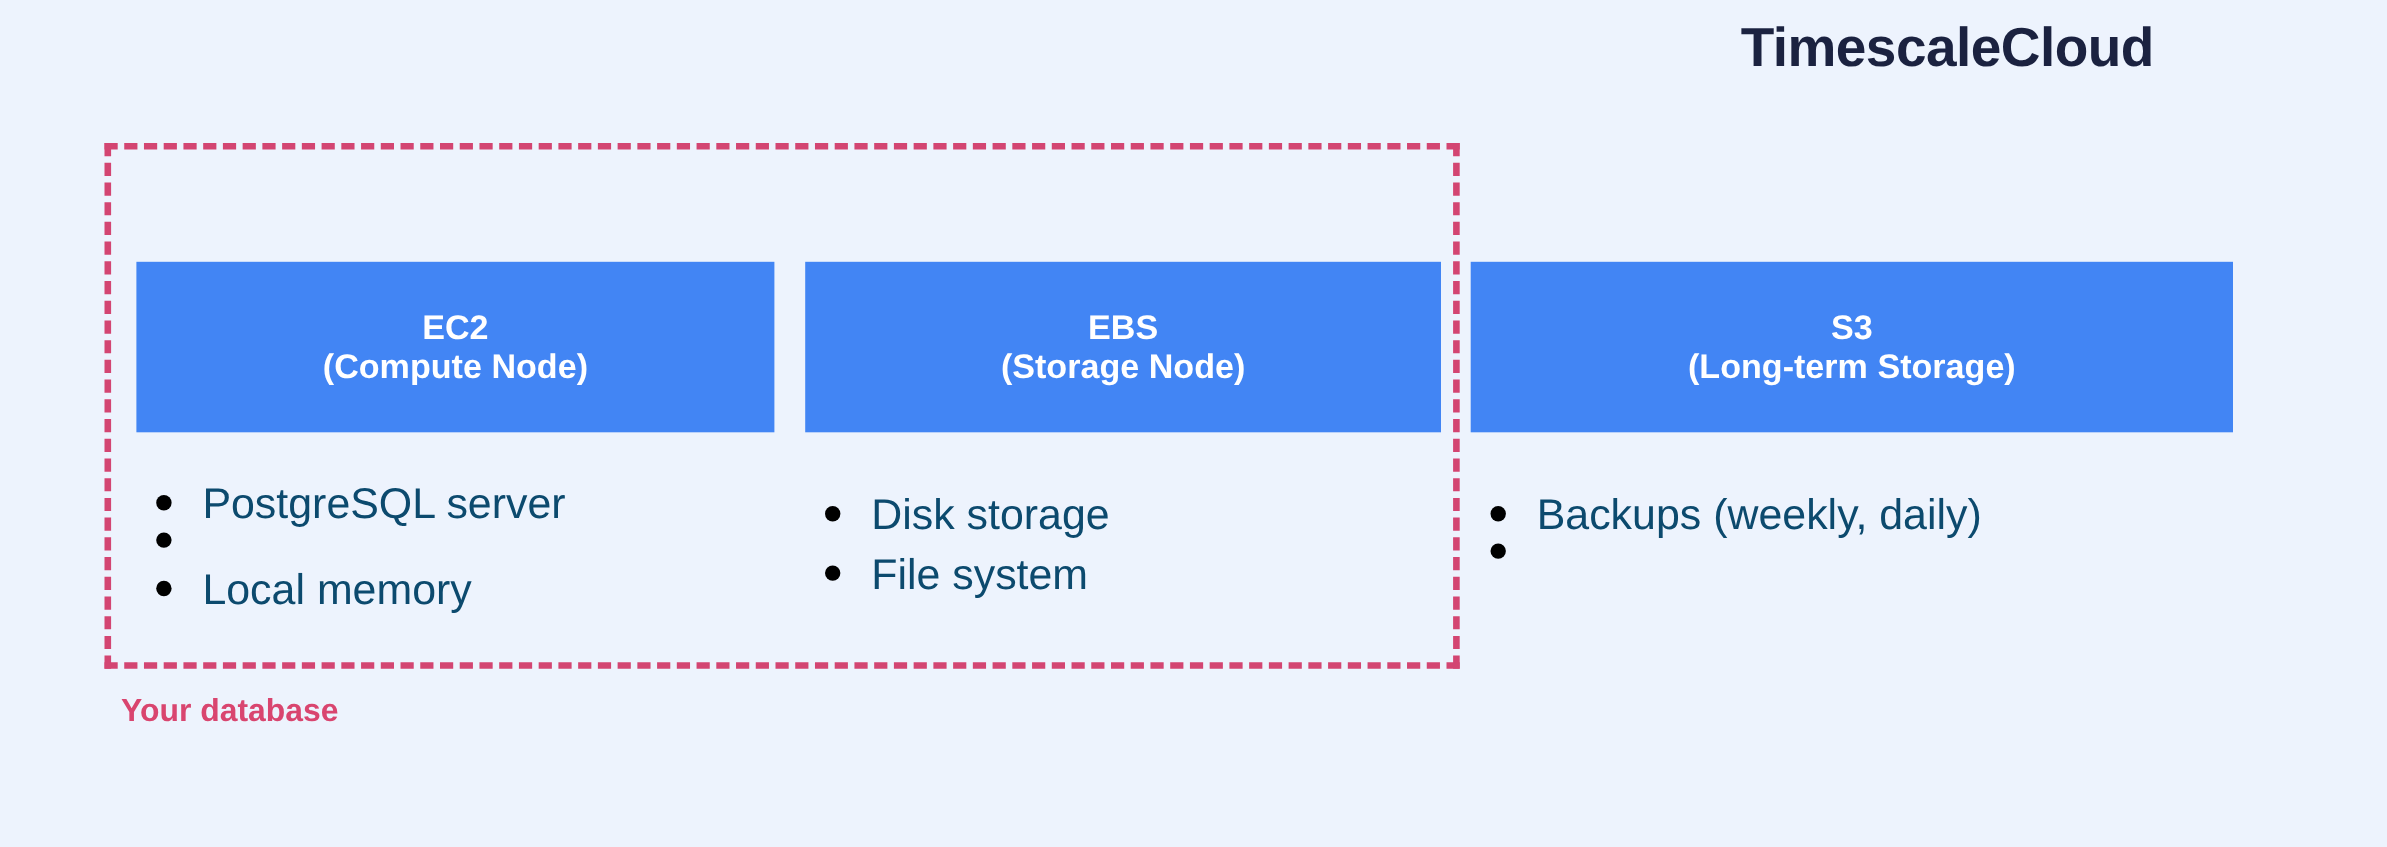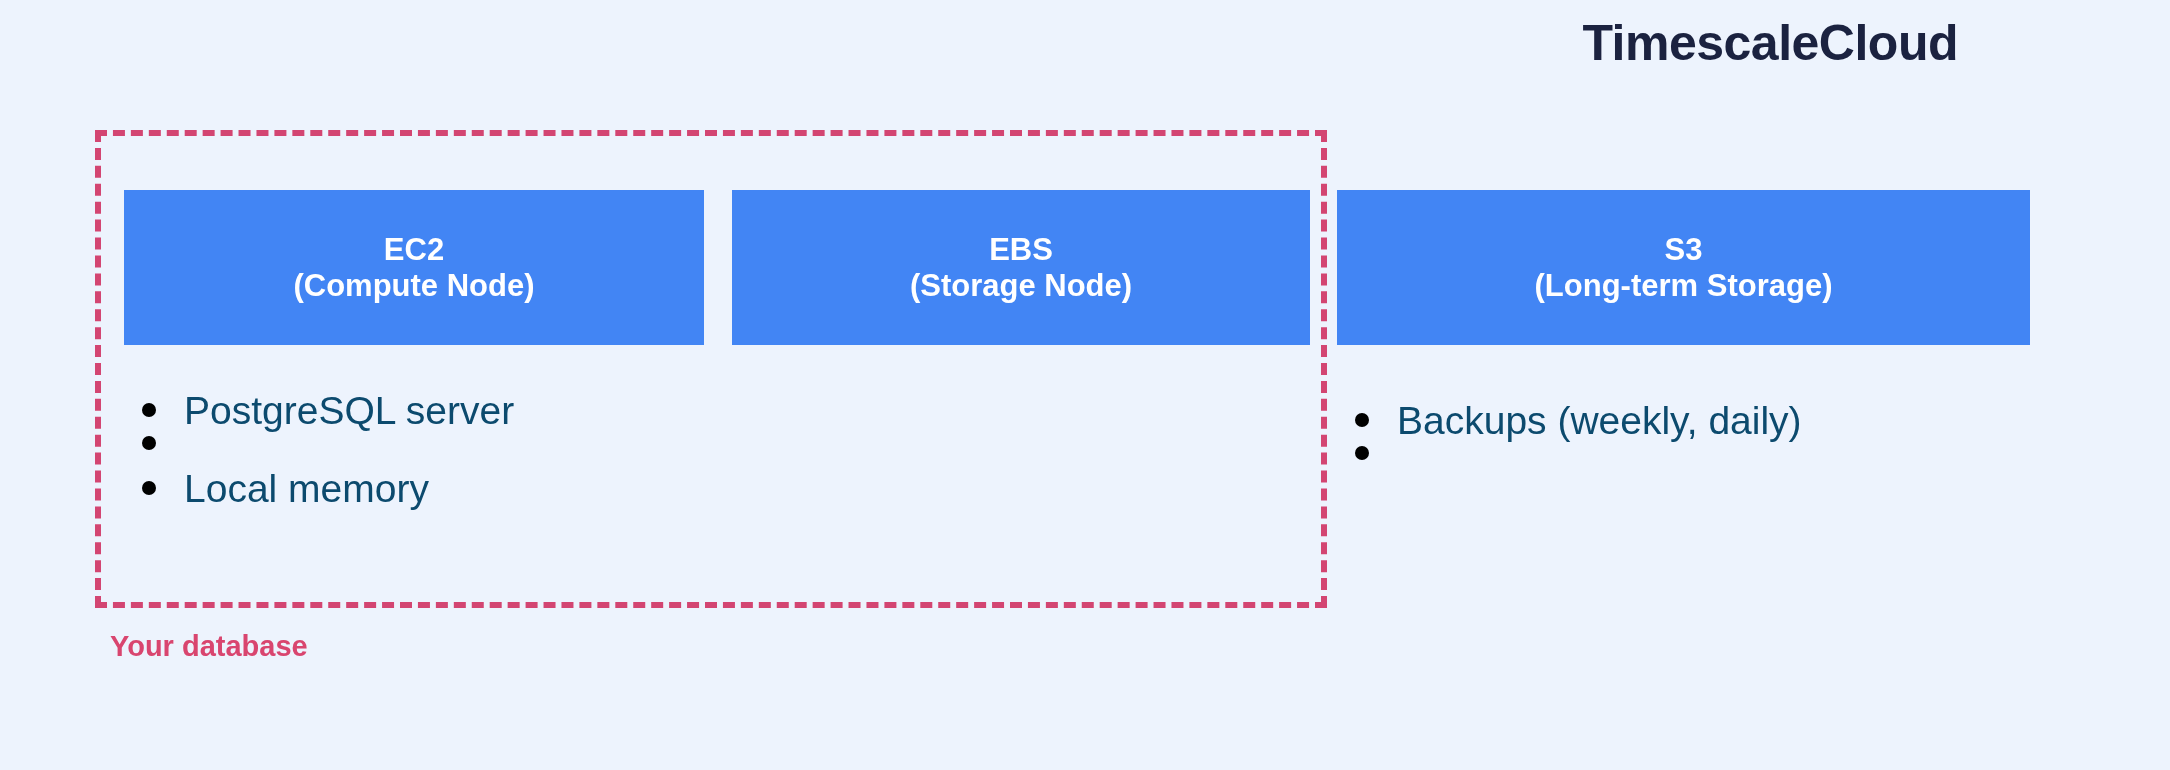--- a/index.html
+++ b/index.html
@@ -63,20 +63,21 @@
   .node-box {
     height: 155px;
     background: #4285f4;
     color: #ffffff;
     display: flex;
     flex-direction: column;
     align-items: center;
     justify-content: center;
     text-align: center;
     line-height: 1.16;
+    margin-top: 48px;
   }
   .node-title {
     font-size: 31px;
     font-weight: bold;
   }
   .node-subtitle {
     font-size: 31px;
     font-weight: bold;
   }
 
@@ -137,20 +138,30 @@
         <span>Local memory</span>
       </li>
     </ul>
   </div>
 
   <div class="column ebs">
     <div class="node-box">
       <div class="node-title">EBS</div>
       <div class="node-subtitle">(Storage Node)</div>
     </div>
+    <ul class="bullets">
+      <li>
+        <span class="bullet-dot"></span>
+        <span>Disk storage</span>
+      </li>
+      <li>
+        <span class="bullet-dot"></span>
+        <span>File system</span>
+      </li>
+    </ul>
   </div>
 
   <div class="column s3">
     <div class="node-box">
       <div class="node-title">S3</div>
       <div class="node-subtitle">(Long-term Storage)</div>
     </div>
     <ul class="bullets">
       <li>
         <span class="bullet-dot"></span>

